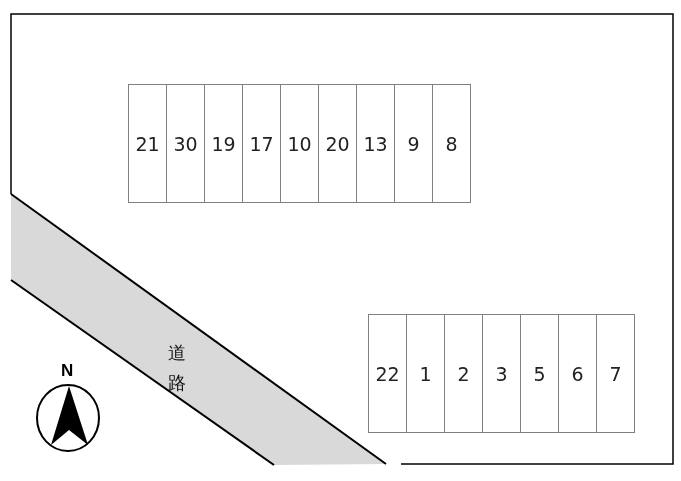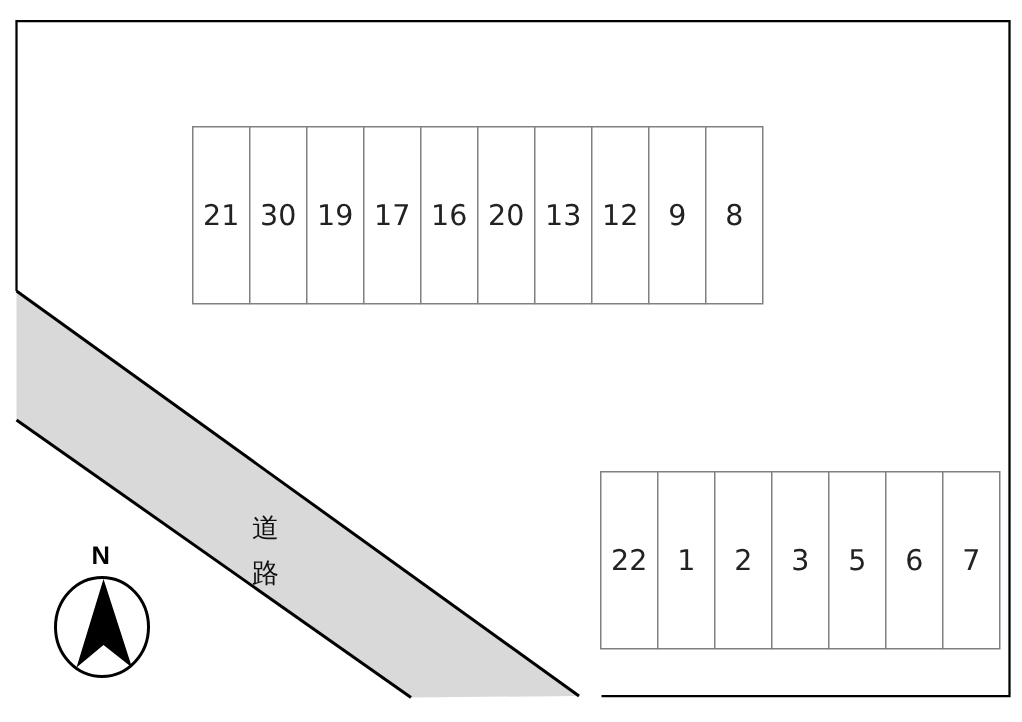--- a/index.html
+++ b/index.html
@@ -35,29 +35,28 @@
 <div class="road-label" style="left:166px; top:338px;">
   <div>道</div>
   <div>路</div>
 </div>
 
 <div class="row" style="left:128px; top:44px;margin-top:40px;">
   <div class="space">21</div>
   <div class="space">30</div>
   <div class="space">19</div>
   <div class="space">17</div>
-  <div class="space">16</div>
+  <div class="space">10</div>
   <div class="space">20</div>
   <div class="space">13</div>
-  <div class="space">12</div>
   <div class="space">9</div>
   <div class="space">8</div>
 </div>
 
-<div class="row" style="left:376px; top:314px;padding-left:24px;">
+<div class="row" style="left:344px; top:314px;padding-left:24px;">
   <div class="space">22</div>
   <div class="space">1</div>
   <div class="space">2</div>
   <div class="space">3</div>
   <div class="space">5</div>
   <div class="space">6</div>
   <div class="space">7</div>
 </div>
 
 </body></html>

